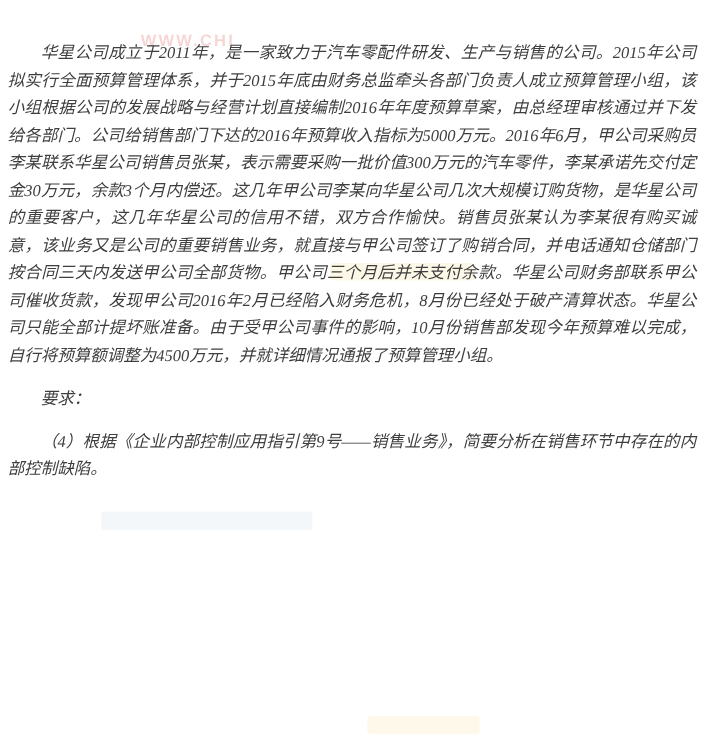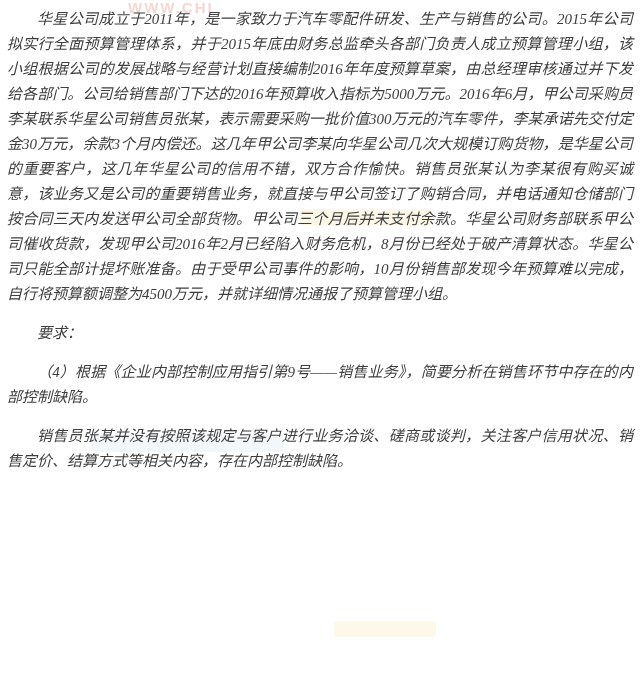--- a/index.html
+++ b/index.html
@@ -12,20 +12,21 @@
     height: 673px;
     overflow: hidden;
     position: relative;
     font-family: "Liberation Serif", "DejaVu Serif", serif;
     color: #3e3e3e;
   }
   .page {
     position: relative;
     width: 626px;
     padding: 7px 7px 0 7px;
+    margin-top: 30px;
   }
   .page p {
     position: relative;
     z-index: 2;
     margin: 14px 0;
     font-size: 15px;
     line-height: 25px;
     text-align: justify;
     text-indent: 2em;
     letter-spacing: 0;
@@ -74,15 +75,14 @@
 
   <p>华星公司成立于2011年，是一家致力于汽车零配件研发、生产与销售的公司。2015年公司拟实行全面预算管理体系，并于2015年底由财务总监牵头各部门负责人成立预算管理小组，该小组根据公司的发展战略与经营计划直接编制2016年年度预算草案，由总经理审核通过并下发给各部门。公司给销售部门下达的2016年预算收入指标为5000万元。2016年6月，甲公司采购员李某联系华星公司销售员张某，表示需要采购一批价值300万元的汽车零件，李某承诺先交付定金30万元，余款3个月内偿还。这几年甲公司李某向华星公司几次大规模订购货物，是华星公司的重要客户，这几年华星公司的信用不错，双方合作愉快。销售员张某认为李某很有购买诚意，该业务又是公司的重要销售业务，就直接与甲公司签订了购销合同，并电话通知仓储部门按合同三天内发送甲公司全部货物。甲公司三个月后并未支付余款。华星公司财务部联系甲公司催收货款，发现甲公司2016年2月已经陷入财务危机，8月份已经处于破产清算状态。华星公司只能全部计提坏账准备。由于受甲公司事件的影响，10月份销售部发现今年预算难以完成，自行将预算额调整为4500万元，并就详细情况通报了预算管理小组。</p>
 
   <p>要求：</p>
 
   <p>（4）根据《企业内部控制应用指引第9号——销售业务》，简要分析在销售环节中存在的内部控制缺陷。</p>
 
 
 
 
-  <p>销售员张某并没有按照该规定与客户进行业务洽谈、磋商或谈判，关注客户信用状况、销售定价、结算方式等相关内容，存在内部控制缺陷。</p>
 
 </div>
 
 </body></html>

